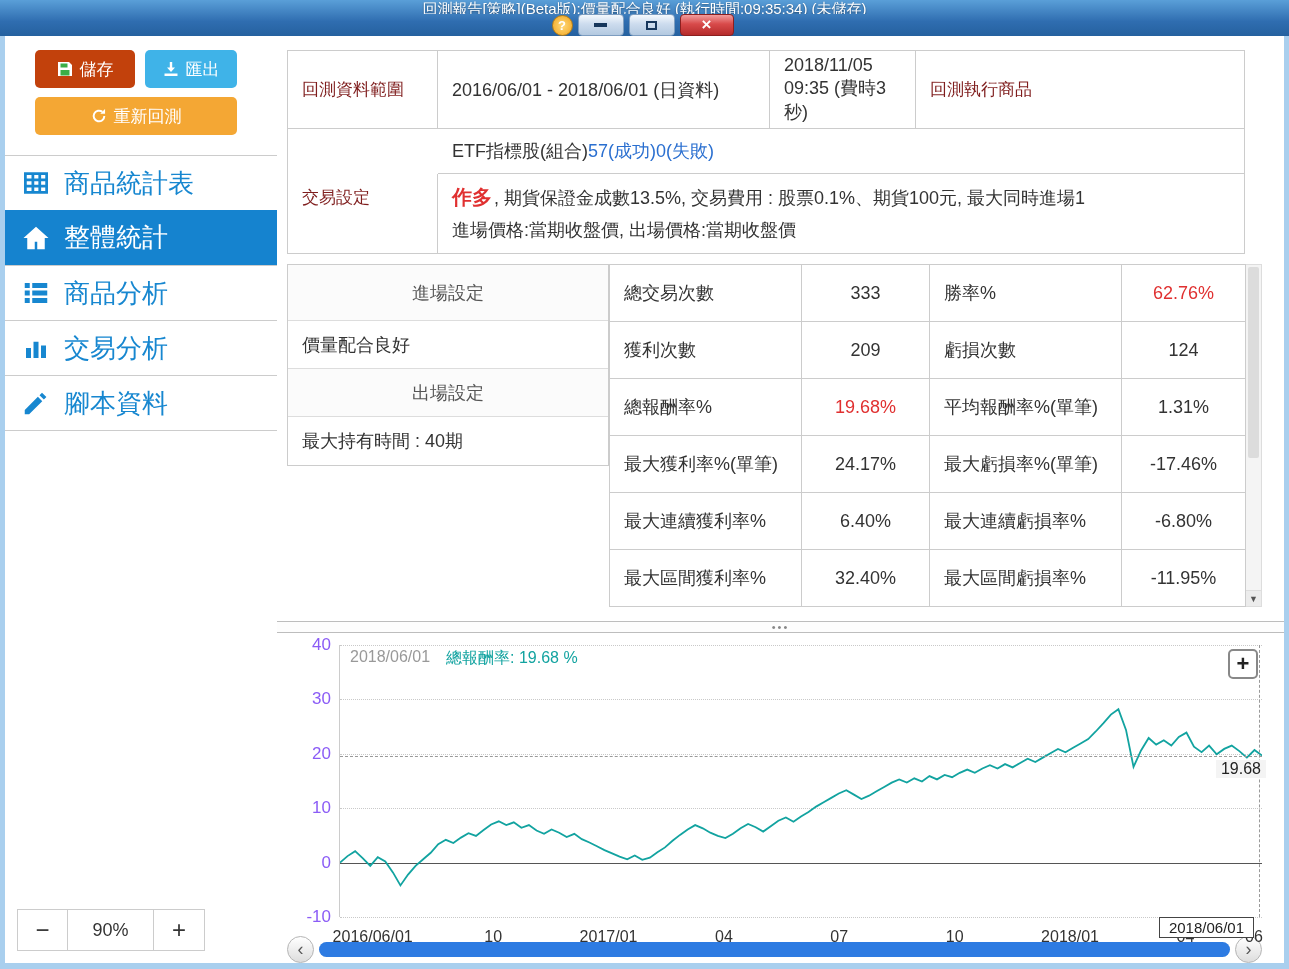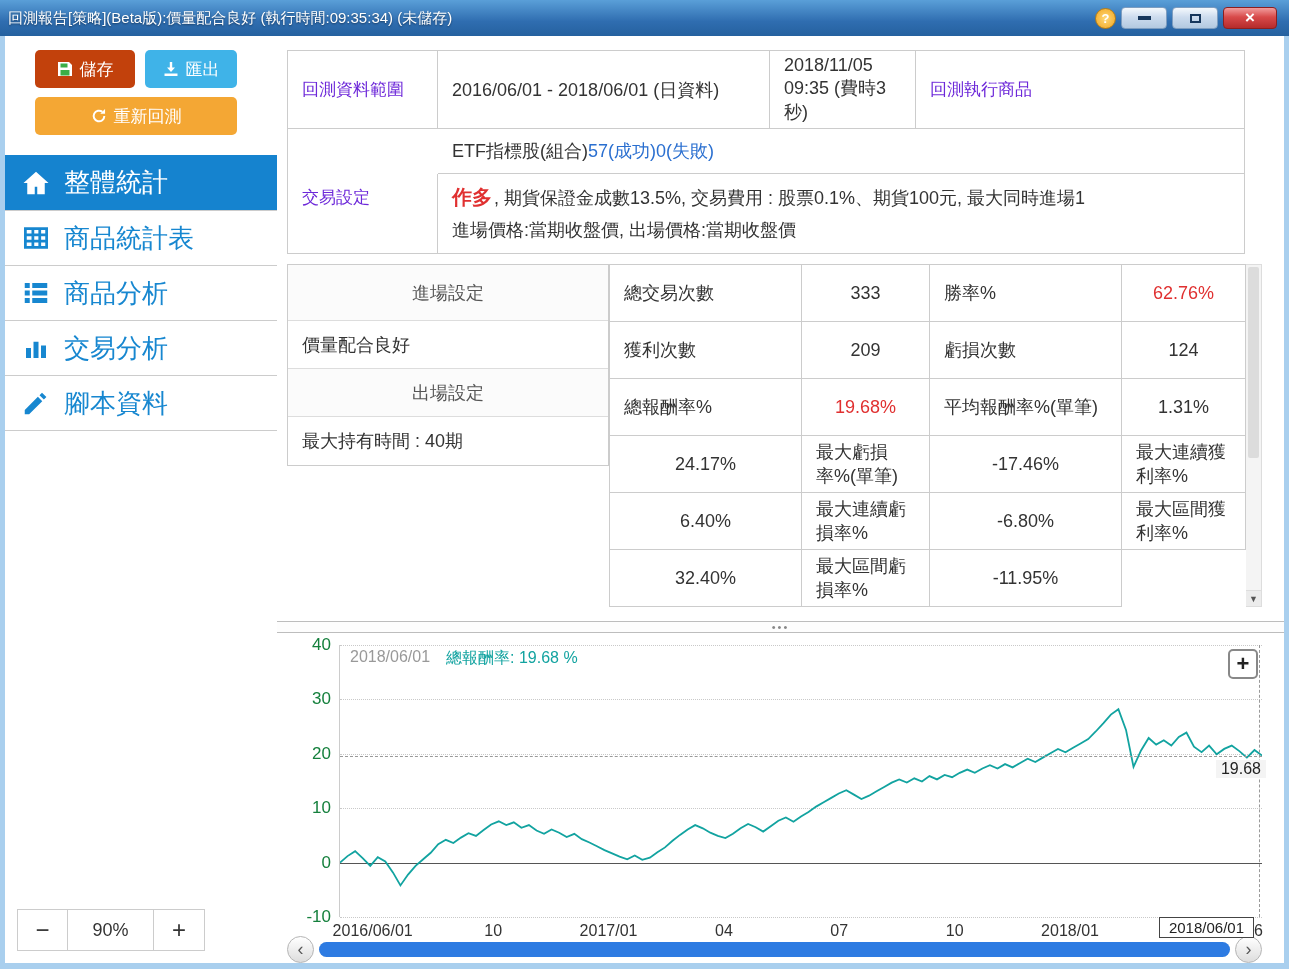--- a/index.html
+++ b/index.html
@@ -1,19 +1,19 @@
 <!DOCTYPE html>
 <html><head>
 <meta charset="utf-8">
 <style>
   * { margin:0; padding:0; box-sizing:border-box; }
   html,body { width:1289px; height:969px; overflow:hidden; font-family:"Liberation Sans", sans-serif; }
   .window { position:fixed; inset:0; background:#a9cfee; }
   
-  .titlebar { height:36px; background:linear-gradient(#5a9fd8,#2f6db0 60%,#25619f); display:flex; align-items:center; padding:0 8px; }
+  .titlebar { height:36px; background:linear-gradient(#5a9fd8,#2f6db0 60%,#25619f); display:flex; align-items:center; padding:0 8px;flex-direction:column; }
   .title { flex:1; color:#fff; font-size:15px; white-space:nowrap; overflow:hidden; text-shadow:0 1px 2px rgba(0,0,0,.45); }
   .tb-buttons { display:flex; align-items:center; gap:5px; margin-right:4px; }
   .help-btn { width:21px; height:21px; border-radius:50%; background:radial-gradient(#ffd97a,#f2a51e); border:1px solid #b97d12; color:#fff; font-weight:bold; font-size:13px; display:flex; align-items:center; justify-content:center; cursor:pointer; }
   .win-btn { width:46px; height:22px; border-radius:4px; border:1px solid #7d9dc0; background:linear-gradient(#f5f9fd,#cddcee 45%,#b3c9e0); display:flex; align-items:center; justify-content:center; cursor:pointer; }
   .win-btn .min-glyph { width:13px; height:4px; background:#17375c; }
   .win-btn .restore-glyph { width:11px; height:9px; border:2px solid #17375c; background:transparent; }
   .win-btn.close { width:54px; background:linear-gradient(#f29d9d,#d84a4a 45%,#b52b2b); border-color:#8c1f1f; color:#fff; font-size:17px; font-weight:bold; }
   
   .content { position:absolute; top:36px; left:5px; right:5px; bottom:6px; background:#fff; display:flex; overflow:hidden; }
   
@@ -30,21 +30,21 @@
   .nav-item.active { background:#1583cf; color:#fff; border-top:none; }
   .nav-item svg { width:30px; height:30px; flex:none; }
   .zoom-ctl { margin:auto 0 12px 12px; display:flex; width:188px; border:1px solid #ccc; height:42px; }
   .zoom-btn { width:50px; display:flex; align-items:center; justify-content:center; font-size:24px; color:#333; border-right:1px solid #ccc; cursor:pointer; background:#fff; }
   .zoom-btn:last-child { border-right:none; }
   .zoom-level { flex:1; display:flex; align-items:center; justify-content:center; font-size:18px; color:#333; border-right:1px solid #ccc; }
   
   .main { flex:1; min-width:0; padding:14px 22px 0 10px; display:flex; flex-direction:column; }
   .info-table { display:grid; grid-template-columns:150px 332px 146px 1fr; border-top:1px solid #ccc; border-left:1px solid #ccc; margin-right:17px; }
   .icell { border-right:1px solid #ccc; border-bottom:1px solid #ccc; display:flex; align-items:center; padding:4px 14px; min-height:45px; }
-  .icell.lbl { color:#6d28d9; font-size:17px; }
+  .icell.lbl { color:#7f1d1d; font-size:17px; }
   .icell.val { color:#333; font-size:18px; }
   .span3 { grid-column:2 / 5; }
   .settings-cell { flex-direction:column; align-items:flex-start; justify-content:center; line-height:1.75; min-height:80px; }
   .direction { color:#e03030; font-size:20px; font-weight:bold; margin-right:2px; }
   .blue { color:#2a6fd0; }
   
   .mid { display:flex; margin-top:10px; }
   .cond { width:322px; flex:none; align-self:flex-start; display:grid; grid-template-rows:56px 48px 48px 48px; border:1px solid #ccc; }
   .cond > div { border-bottom:1px solid #ddd; display:flex; align-items:center; padding:0 14px; font-size:18px; color:#333; }
   .cond > div:last-child { border-bottom:none; }
@@ -56,33 +56,33 @@
   .red { color:#e03030; }
   .stats-scroll { width:16px; flex:none; background:#f4f4f4; border:1px solid #ddd; border-left:none; position:relative; }
   .stats-scroll .thumb { position:absolute; top:2px; left:2px; right:2px; height:56%; background:#dcdcdc; border-radius:2px; }
   .stats-scroll .down { position:absolute; bottom:0; left:0; right:0; height:16px; display:flex; align-items:center; justify-content:center; font-size:9px; color:#555; border-top:1px solid #ddd; background:#ececec; cursor:pointer; }
   
   .divider { margin:14px -22px 0 -10px; height:12px; border-top:1px solid #bdbdbd; border-bottom:1px solid #bdbdbd; background:#fdfdfd; display:flex; align-items:center; justify-content:center; color:#888; font-size:11px; letter-spacing:2px; cursor:row-resize; line-height:0; }
   
   .chart-section { flex:1; min-height:0; display:flex; flex-direction:column; padding-top:12px; }
   .chart-wrap { display:flex; flex:none; }
   .ygutter { width:52px; flex:none; position:relative; }
-  .ylabel { position:absolute; right:8px; transform:translateY(-50%); font-size:17px; color:#15803d; }
+  .ylabel { position:absolute; right:8px; transform:translateY(-50%); font-size:17px; color:#8b5cf6; }
   .plot { flex:1; min-width:0; position:relative; height:272px; border-left:1px solid #ccc; }
   .gridline { position:absolute; left:0; right:0; height:0; border-top:1px dotted #c9c9c9; }
   .gridline.zero { border-top:1px solid #555; }
   .legend { position:absolute; top:2px; left:6px; font-size:16px; display:flex; gap:16px; z-index:2; background:rgba(255,255,255,.8); padding:1px 4px; }
   .legend .date { color:#999; }
   .legend .val { color:#12a3a0; }
   .plus-btn { position:absolute; top:4px; right:4px; width:30px; height:30px; border:2px solid #888; border-radius:5px; background:#fff; display:flex; align-items:center; justify-content:center; font-size:22px; font-weight:bold; color:#222; z-index:3; cursor:pointer; }
   .cross-h { position:absolute; left:0; right:0; height:0; border-top:1px dashed #999; z-index:1; }
   .cross-v { position:absolute; top:0; bottom:0; width:0; right:2px; border-left:1px dashed #999; z-index:1; }
   .end-label { position:absolute; right:-4px; background:rgba(243,243,243,.95); padding:0 5px; font-size:16px; color:#222; z-index:3; }
   .xaxis { position:relative; height:26px; margin-left:52px; font-size:16px; color:#333; }
-  .xlabel { position:absolute; top:5px; transform:translateX(-50%); white-space:nowrap; }
+  .xlabel { position:absolute; top:11px; transform:translateX(-50%); white-space:nowrap; }
   .tooltip { position:absolute; right:8px; top:0; border:1px solid #444; background:#fff; padding:1px 9px; font-size:15px; color:#222; z-index:4; white-space:nowrap; }
   .hscroll { display:flex; align-items:center; gap:5px; margin-top:5px; }
   .scroll-btn { width:27px; height:27px; border-radius:50%; background:linear-gradient(#fff,#ddd); border:1px solid #b5b5b5; display:flex; align-items:center; justify-content:center; font-size:18px; color:#555; flex:none; cursor:pointer; }
   .scroll-track { flex:1; height:15px; background:#e9e9e9; border-radius:8px; position:relative; }
   .scroll-thumb { position:absolute; inset:0; background:#2d7be2; border-radius:8px; cursor:grab; }
 </style>
 </head>
 <body>
 
 <div class="window">
@@ -124,35 +124,35 @@
         <button class="btn rerun">
           <svg viewBox="0 0 18 18" fill="none">
               <path d="M15 9a6 6 0 1 1-2.2-4.65" stroke="#fff" stroke-width="2.2"></path>
               <path d="M15.8 1.2v5.4h-5.4z" fill="#fff"></path>
             </svg>
           <span>重新回測</span>
         </button>
       </div>
 
       <nav class="nav">
-        <div class="nav-item active">
-          <svg viewBox="0 0 24 24" fill="currentColor">
-              <path d="M12 3 2 12h3v9h6v-6h2v6h6v-9h3z"></path>
-            </svg>
-          <span>整體統計</span>
-        </div>
         <div class="nav-item">
           <svg viewBox="0 0 24 24" fill="none" stroke="currentColor" stroke-width="2.2">
               <rect x="3.5" y="4.5" width="17" height="15"></rect>
               <line x1="3.5" y1="9.5" x2="20.5" y2="9.5"></line>
               <line x1="3.5" y1="14.5" x2="20.5" y2="14.5"></line>
               <line x1="9.5" y1="4.5" x2="9.5" y2="19.5"></line>
               <line x1="15" y1="4.5" x2="15" y2="19.5"></line>
             </svg>
           <span>商品統計表</span>
+        </div>
+        <div class="nav-item active">
+          <svg viewBox="0 0 24 24" fill="currentColor">
+              <path d="M12 3 2 12h3v9h6v-6h2v6h6v-9h3z"></path>
+            </svg>
+          <span>整體統計</span>
         </div>
         <div class="nav-item">
           <svg viewBox="0 0 24 24" fill="currentColor">
               <rect x="3" y="4" width="4" height="4"></rect>
               <rect x="9" y="4" width="12" height="4"></rect>
               <rect x="3" y="10" width="4" height="4"></rect>
               <rect x="9" y="10" width="12" height="4"></rect>
               <rect x="3" y="16" width="4" height="4"></rect>
               <rect x="9" y="16" width="12" height="4"></rect>
             </svg>
@@ -221,20 +221,21 @@
           <div class="scell lbl">獲利次數</div>
           <div class="scell val">209</div>
           <div class="scell lbl">虧損次數</div>
           <div class="scell val">124</div>
 
           <div class="scell lbl">總報酬率%</div>
           <div class="scell val red">19.68%</div>
           <div class="scell lbl">平均報酬率%(單筆)</div>
           <div class="scell val">1.31%</div>
 
+          <div class="scell lbl">最大獲利率%(單筆)</div>
           <div class="scell val">24.17%</div>
           <div class="scell lbl">最大虧損率%(單筆)</div>
           <div class="scell val">-17.46%</div>
 
           <div class="scell lbl">最大連續獲利率%</div>
           <div class="scell val">6.40%</div>
           <div class="scell lbl">最大連續虧損率%</div>
           <div class="scell val">-6.80%</div>
 
           <div class="scell lbl">最大區間獲利率%</div>

